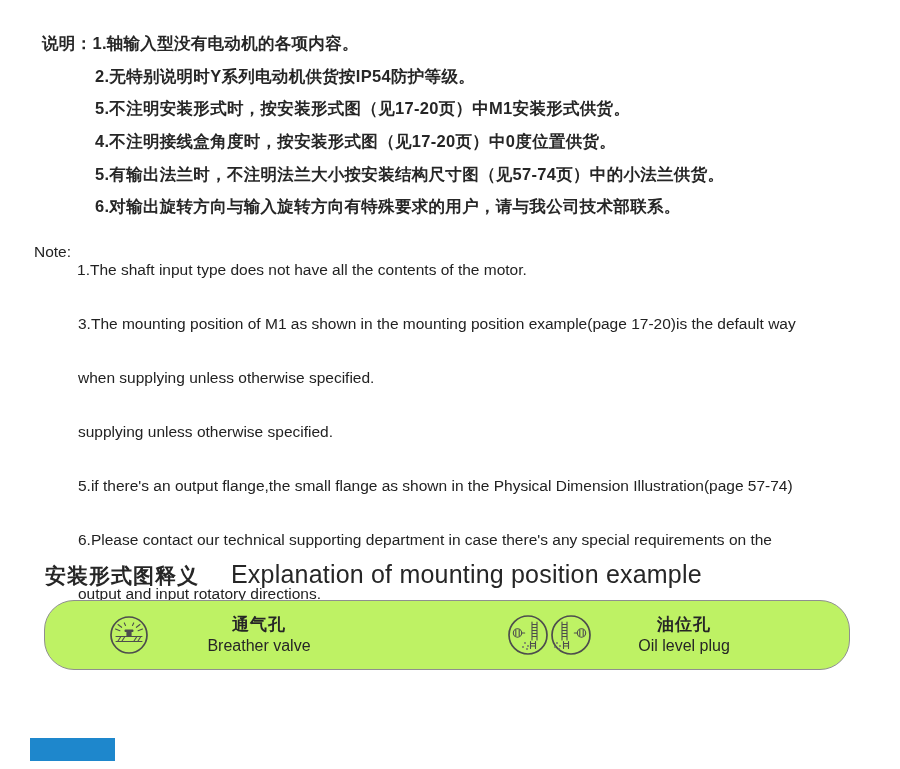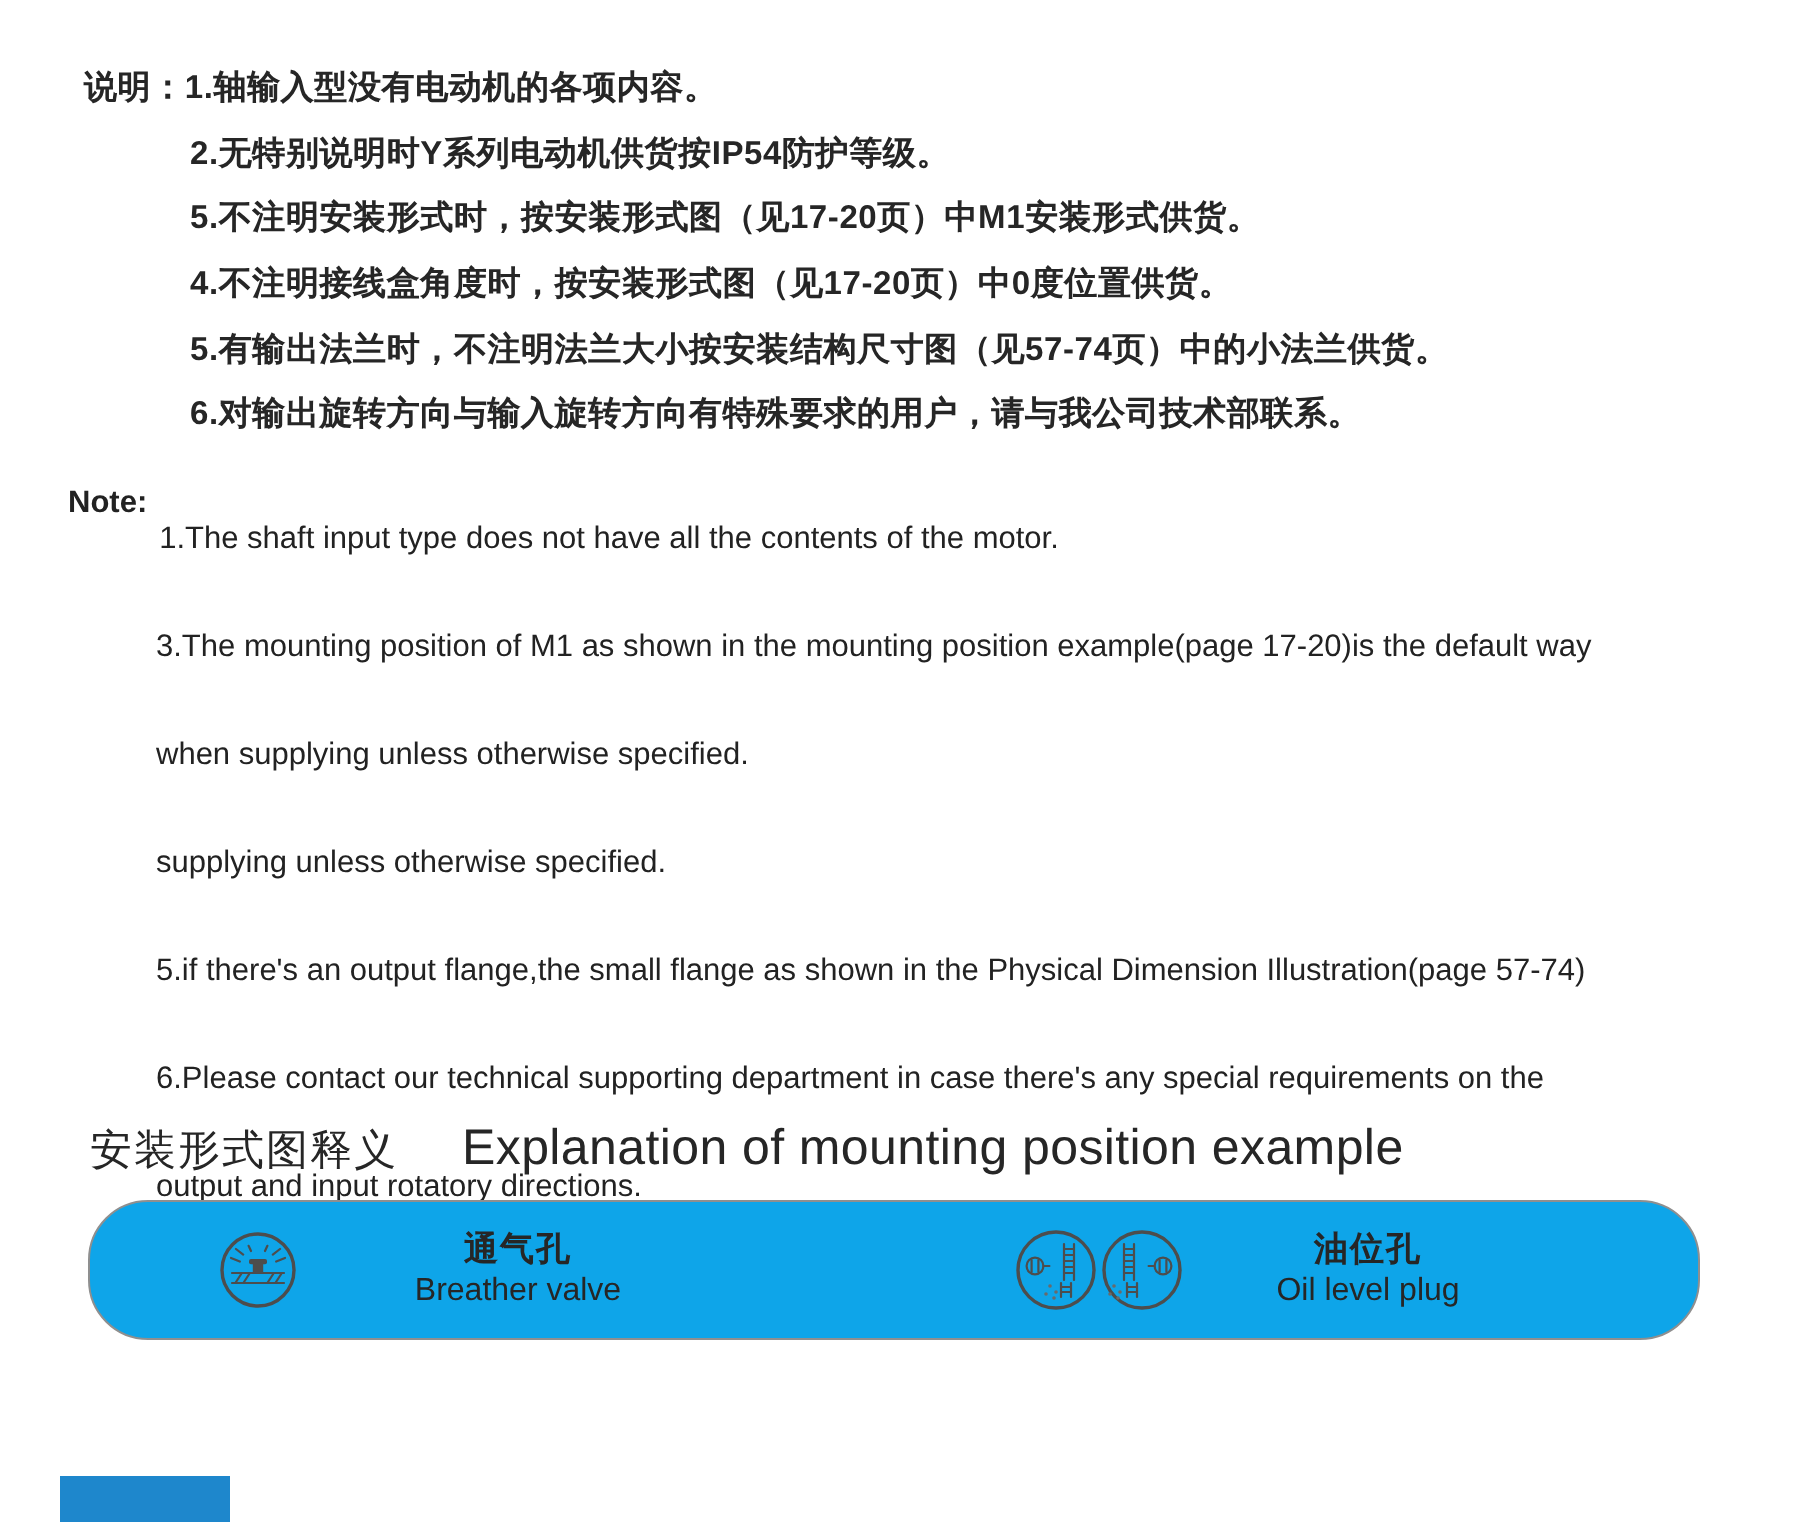--- a/index.html
+++ b/index.html
@@ -21,27 +21,27 @@
   .cn-label{margin-right:0;}
 
   
   .en-block{
     position:absolute;left:34px;top:225px;width:860px;
     font-size:15.5px;font-weight:400;color:#222;
   }
   .en-row{min-height:31.3px;display:flex;align-items:center;white-space:pre;}
   .en-row .en-line{white-space:pre;margin-top:36px;}
   .en-row.indent{padding-left:44px;}
-  .en-label{font-weight:700;margin-right:6px;}
+  .en-label{font-weight:400;margin-right:6px;}
 
   
   .section-title{
     position:absolute;left:45px;top:560px;display:flex;align-items:baseline;
   }
-  .section-title .cn{font-size:21px;font-weight:400;letter-spacing:1px;}
+  .section-title .cn{font-size:21px;font-weight:700;letter-spacing:1px;}
   .section-title .en{font-size:25px;font-weight:500;margin-left:32px;letter-spacing:.2px;}
 
   
   .legend-box{
     position:absolute;left:44px;top:600px;width:806px;height:70px;
     border:1px solid #8f8f8f;
     display:flex;align-items:center;
     box-sizing:border-box;
   }
   .legend-item{display:flex;align-items:center;}
@@ -114,21 +114,21 @@
     <div class="en-row indent">
       <span class="en-line">output and input rotatory directions.</span>
     </div>
   </div>
 
   <div class="section-title">
     <span class="cn">安装形式图释义</span>
     <span class="en">Explanation of mounting position example</span>
   </div>
 
-  <div class="legend-box" style="background: #0ea5e9; border-radius: 30px;">
+  <div class="legend-box" style="background: #bef264; border-radius: 30px;">
 
     <div class="legend-item li-1">
       <span class="icon">
         <svg width="40" height="40" viewBox="0 0 40 40">
           <circle class="ring" cx="20" cy="20" r="18"></circle>
           <path class="s" d="M7,21.5 H33 M7,26.5 H33"></path>
           <path class="s" d="M9,26 l2.6,-4 M13,26 l2.6,-4 M25,26 l2.6,-4 M29,26 l2.6,-4"></path>
           <rect class="f" x="15.5" y="14.5" width="9" height="2.6" rx="1"></rect>
           <rect class="f" x="17.4" y="17" width="5.2" height="4.8"></rect>
           <path class="s" d="M9,9.5 l3.6,2.8 M6.5,14 l4.4,1.8 M31,9.5 l-3.6,2.8 M33.5,14 l-4.4,1.8 M16.5,10.5 l-1.2,-2.6 M23.5,10.5 l1.2,-2.6"></path>

